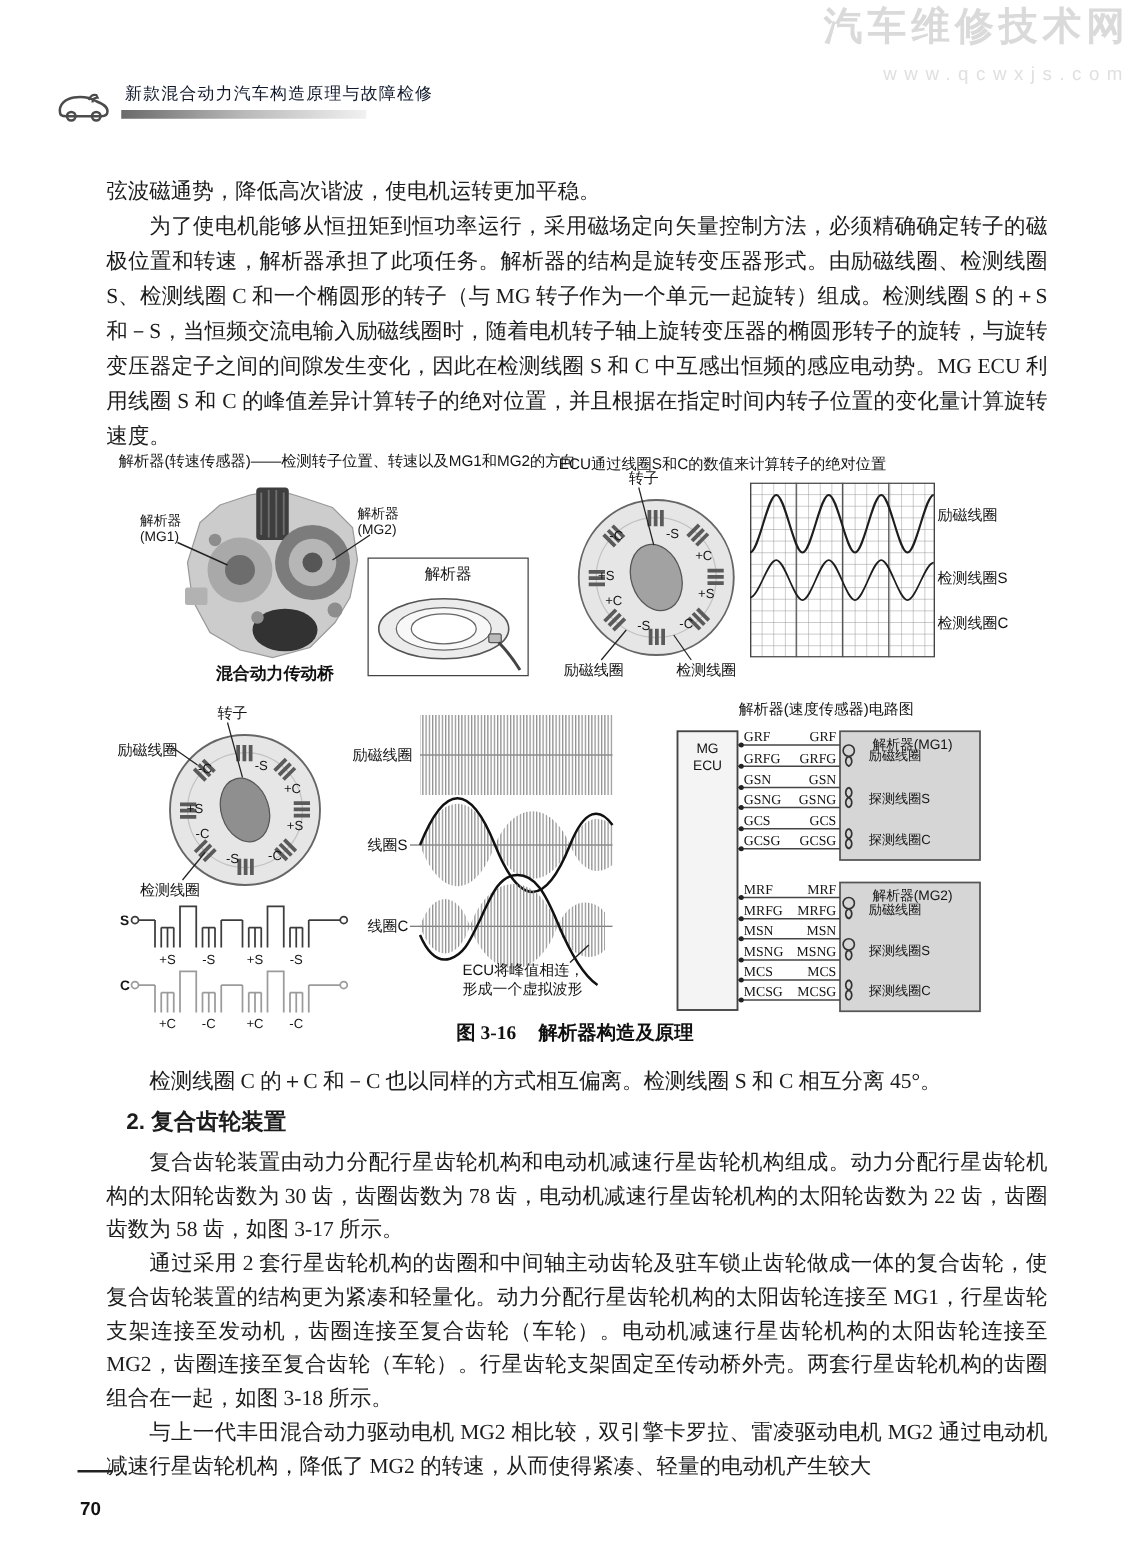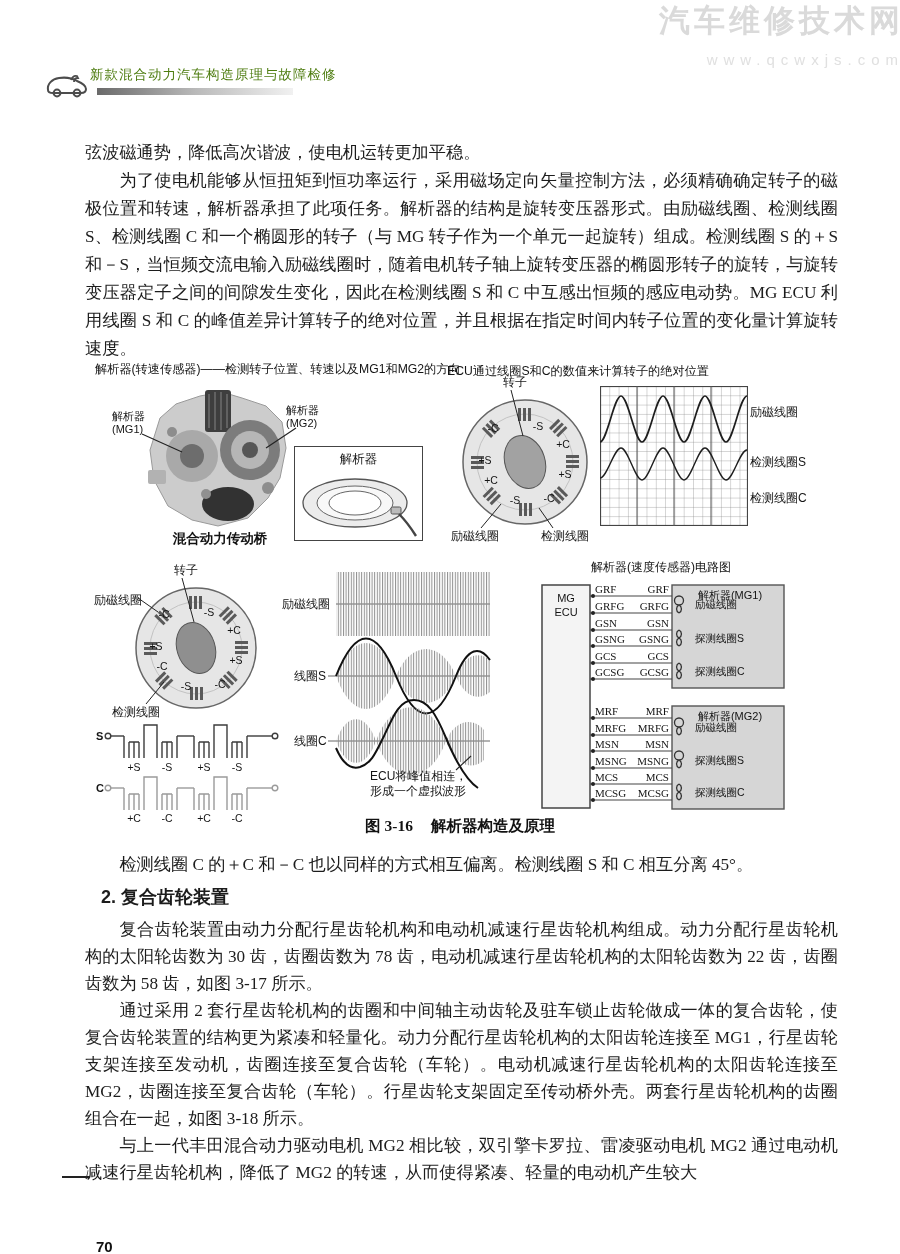--- a/index.html
+++ b/index.html
@@ -4,22 +4,22 @@
 <style>
   html,body{margin:0;padding:0;background:#ffffff;}
   .page{position:relative;width:900px;height:1254px;background:#fff;overflow:hidden;
         font-family:"Liberation Serif","DejaVu Serif",serif;color:#1c1c1c;padding-left:12px;}
   
   .watermark{position:absolute;right:8px;top:4px;text-align:right;
              font-family:"Liberation Sans","DejaVu Sans",sans-serif;line-height:1.1;}
   .wm-title{font-size:31px;font-weight:bold;letter-spacing:4px;color:#dadada;}
   .wm-url{font-size:15px;letter-spacing:6px;color:#e0e0e0;margin-top:14px;}
   
-  .hdr-title{position:absolute;left:90px;top:66px;font-family:"Liberation Sans",sans-serif;
-             font-size:13.5px;color:#4d7c0f;letter-spacing:1px;}
+  .hdr-title{position:absolute;left:100px;top:66px;font-family:"Liberation Sans",sans-serif;
+             font-size:13.5px;color:#0f172a;letter-spacing:1px;}
   .hdr-bar{position:absolute;left:97px;top:88px;width:196px;height:7px;
            background:linear-gradient(to right,#6a6a6a,#b9b9b9,#f1f1f1);}
   .hdr-icon{position:absolute;left:44px;top:68px;}
   
   .b1{position:absolute;left:85px;top:114px;width:753px;font-size:17.2px;line-height:28px;text-align:justify;margin-top:25px;}
   .b2{position:absolute;left:85px;top:851px;width:753px;font-size:17.2px;line-height:27px;text-align:justify;}
   .b1 p,.b2 p{margin:0;text-indent:2em;}
   p.noindent{text-indent:0;}
   .sec-head{font-family:"Liberation Sans","DejaVu Sans",sans-serif;font-size:18px;font-weight:bold;
             margin:6px 0 5px 16px;text-indent:0;}
@@ -36,22 +36,22 @@
   .t11{font-family:"Liberation Sans",sans-serif;font-size:11px;fill:#141414;}
   .t11b{font-family:"Liberation Sans",sans-serif;font-size:11px;font-weight:bold;fill:#141414;}
   .t12{font-family:"Liberation Sans",sans-serif;font-size:12px;fill:#141414;}
   .t13cap{font-family:"Liberation Serif",serif;font-size:13.5px;font-weight:600;fill:#111;}
   .sig{font-family:"Liberation Serif",serif;font-size:11px;fill:#141414;}
   
   .resbox{position:absolute;left:294px;top:90px;width:127px;height:93px;border:1.4px solid #444;background:#fff;}
   .resbox .bt{position:absolute;top:4px;width:100%;text-align:center;font-size:12.5px;color:#141414;}
   
   .pgline{position:absolute;left:62px;top:1176px;width:28px;border-top:2px solid #222;}
-  .pgnum{position:absolute;left:64px;top:1238px;font-family:"Liberation Sans",sans-serif;
-         font-weight:bold;font-size:15px;color:#111;margin-left:32px;}
+  .pgnum{position:absolute;left:64px;top:1199px;font-family:"Liberation Sans",sans-serif;
+         font-weight:bold;font-size:15px;color:#111;}
 </style>
 </head>
 <body>
 
 <div class="page">
 
   <div class="watermark">
     <div class="wm-title">汽车维修技术网</div>
     <div class="wm-url">www.qcwxjs.com</div>
   </div>

